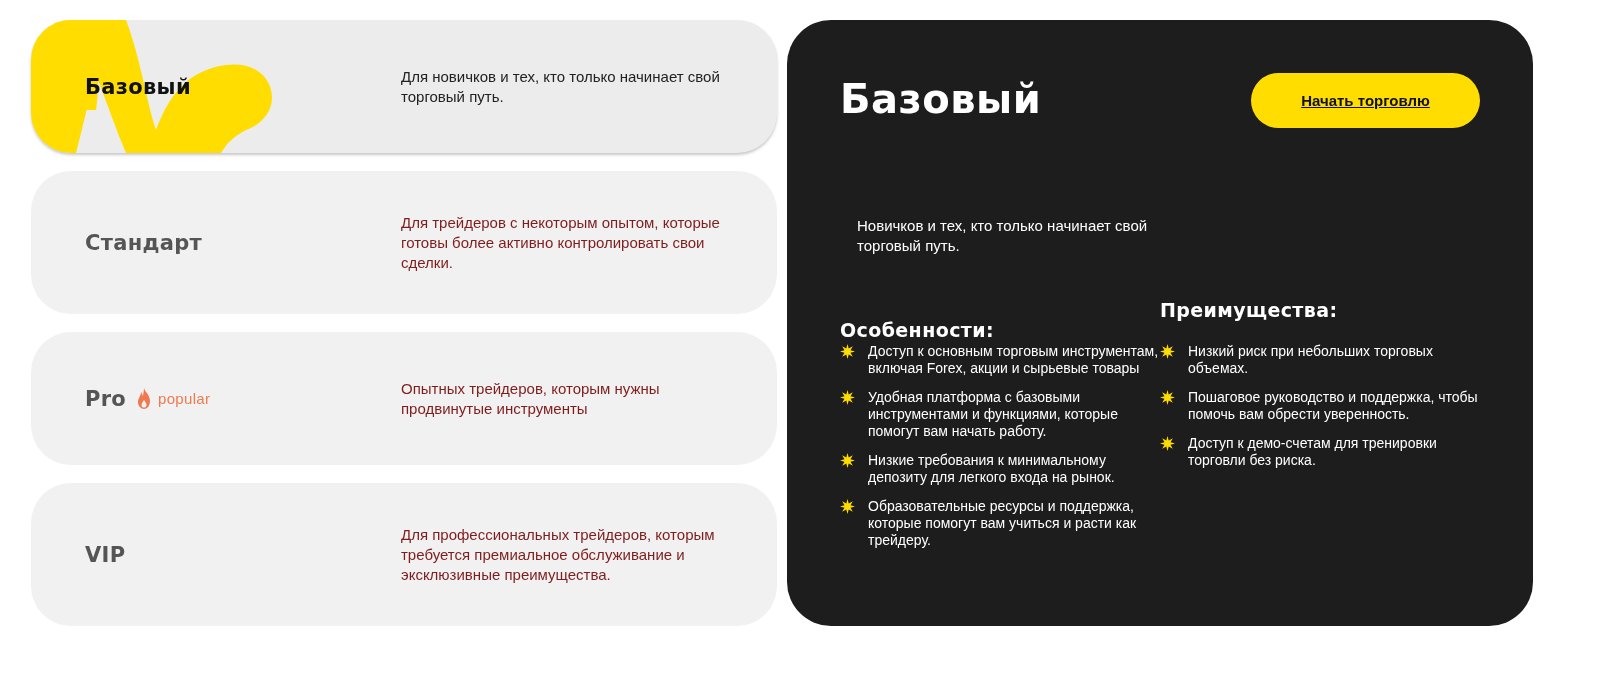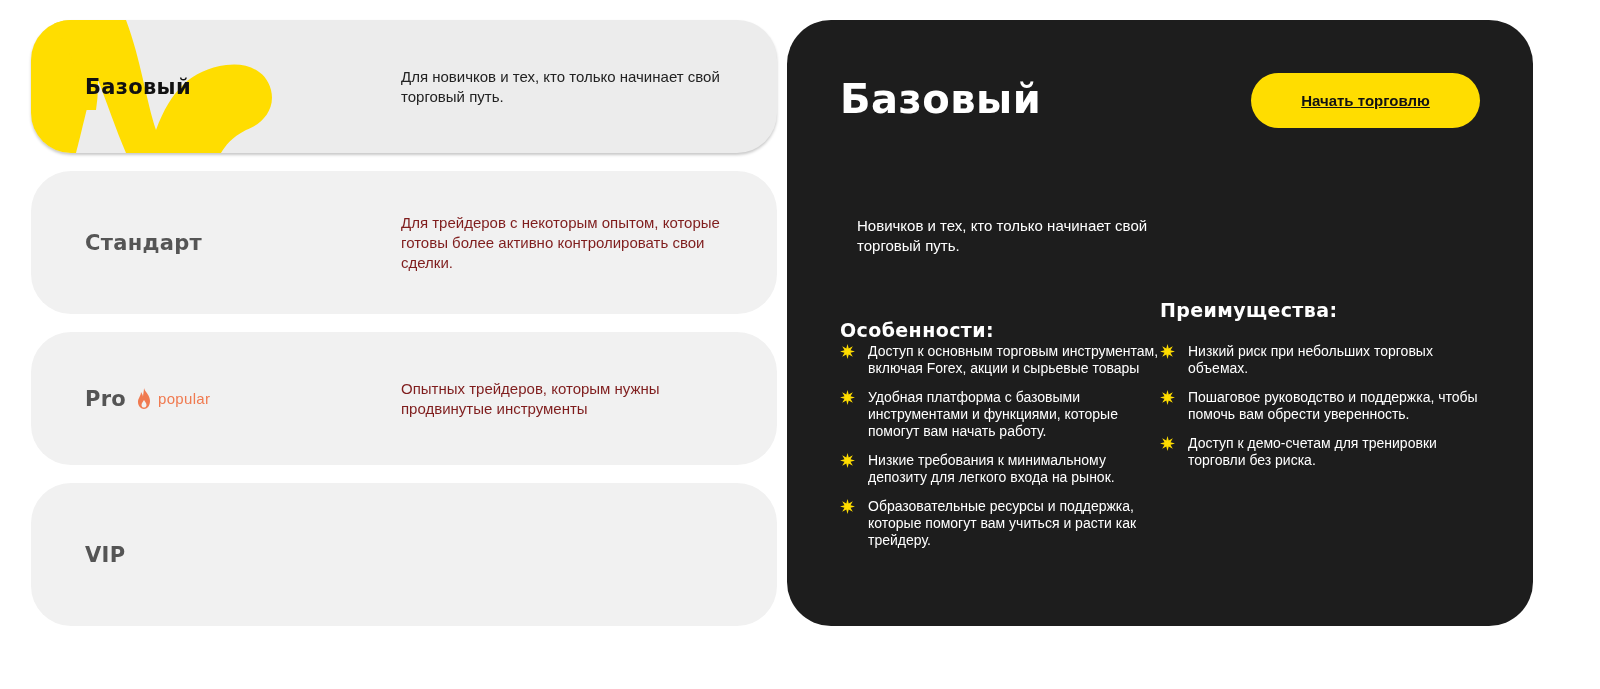--- a/index.html
+++ b/index.html
@@ -113,20 +113,21 @@
       </svg>
       <span class="popular-tag">popular</span>
     </div>
     <div class="plan-desc">Опытных трейдеров, которым нужны продвинутые инструменты</div>
   </div>
 
   <div class="plan" style="height:143px;">
     <div class="plan-name">
       <span>VIP</span>
     </div>
+    <div class="plan-desc">Для профессиональных трейдеров, которым требуется премиальное обслуживание и эксклюзивные преимущества.</div>
   </div>
 </div>
 
 <div class="detail">
   <div class="detail-title">Базовый</div>
   <button class="start-btn">Начать торговлю</button>
 
   <div class="ideal-text">Новичков и тех, кто только начинает свой торговый путь.</div>
 
   <div class="sec-title" style="left:53px; top:279px;margin-top:20px;">Особенности:</div>

